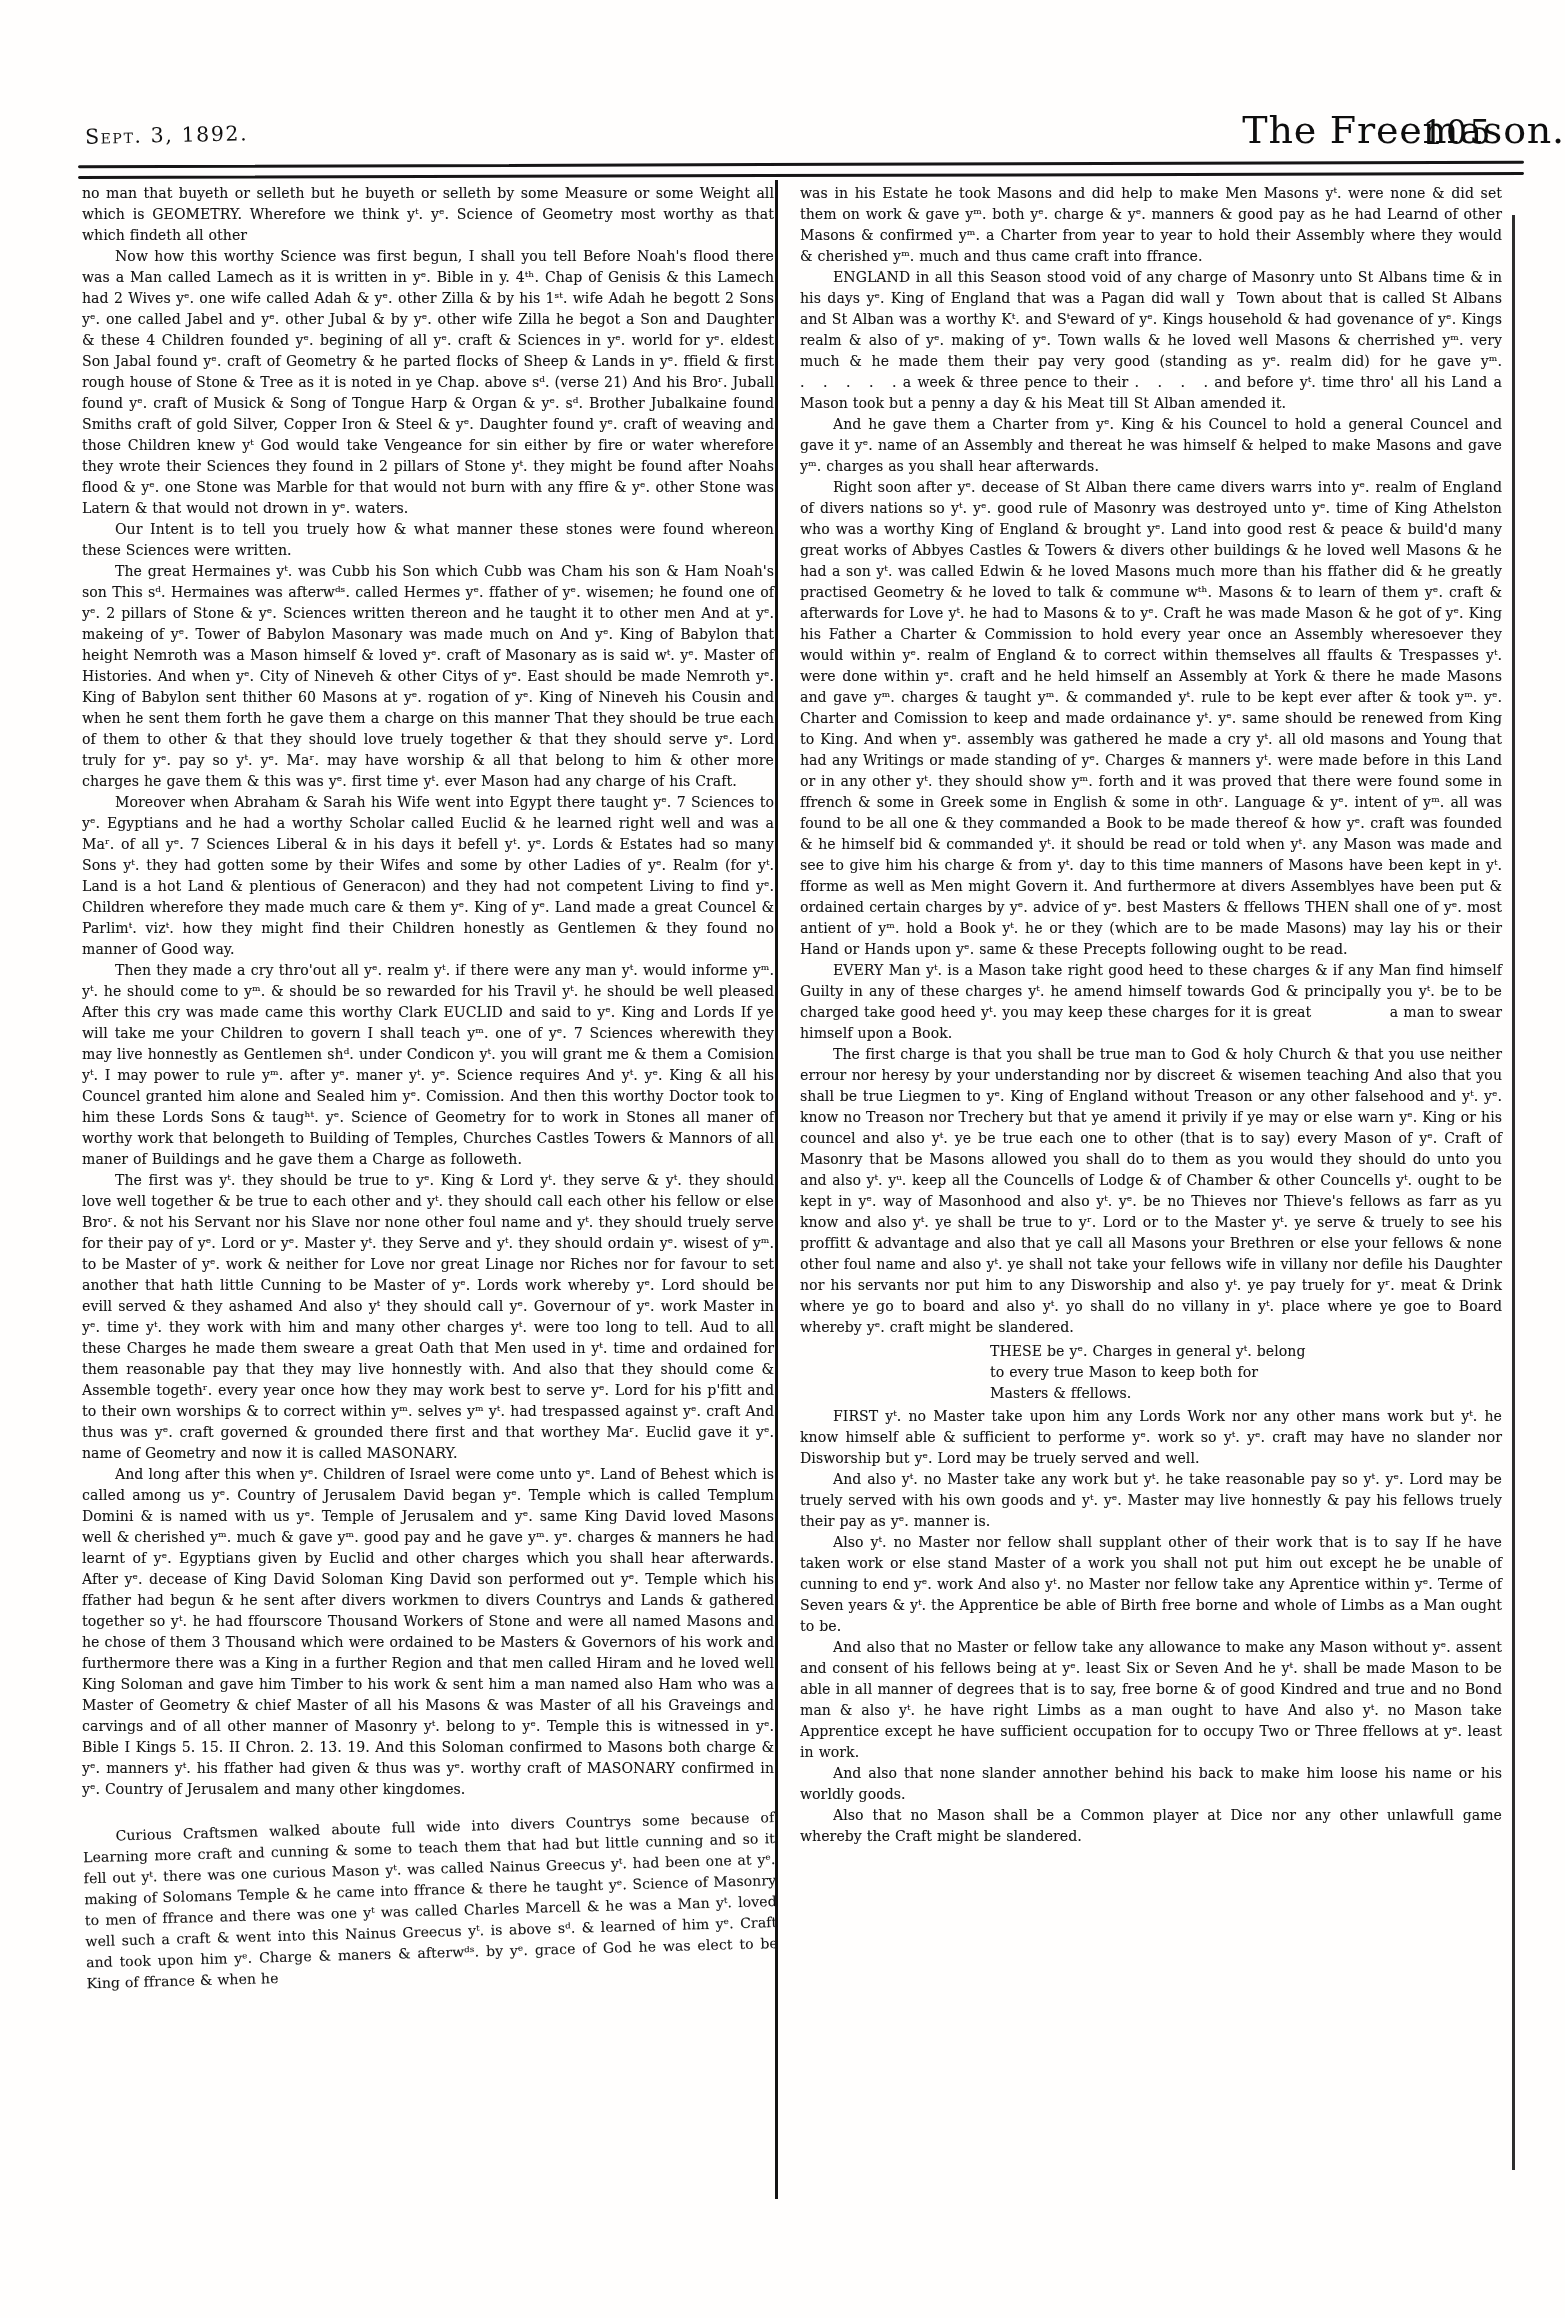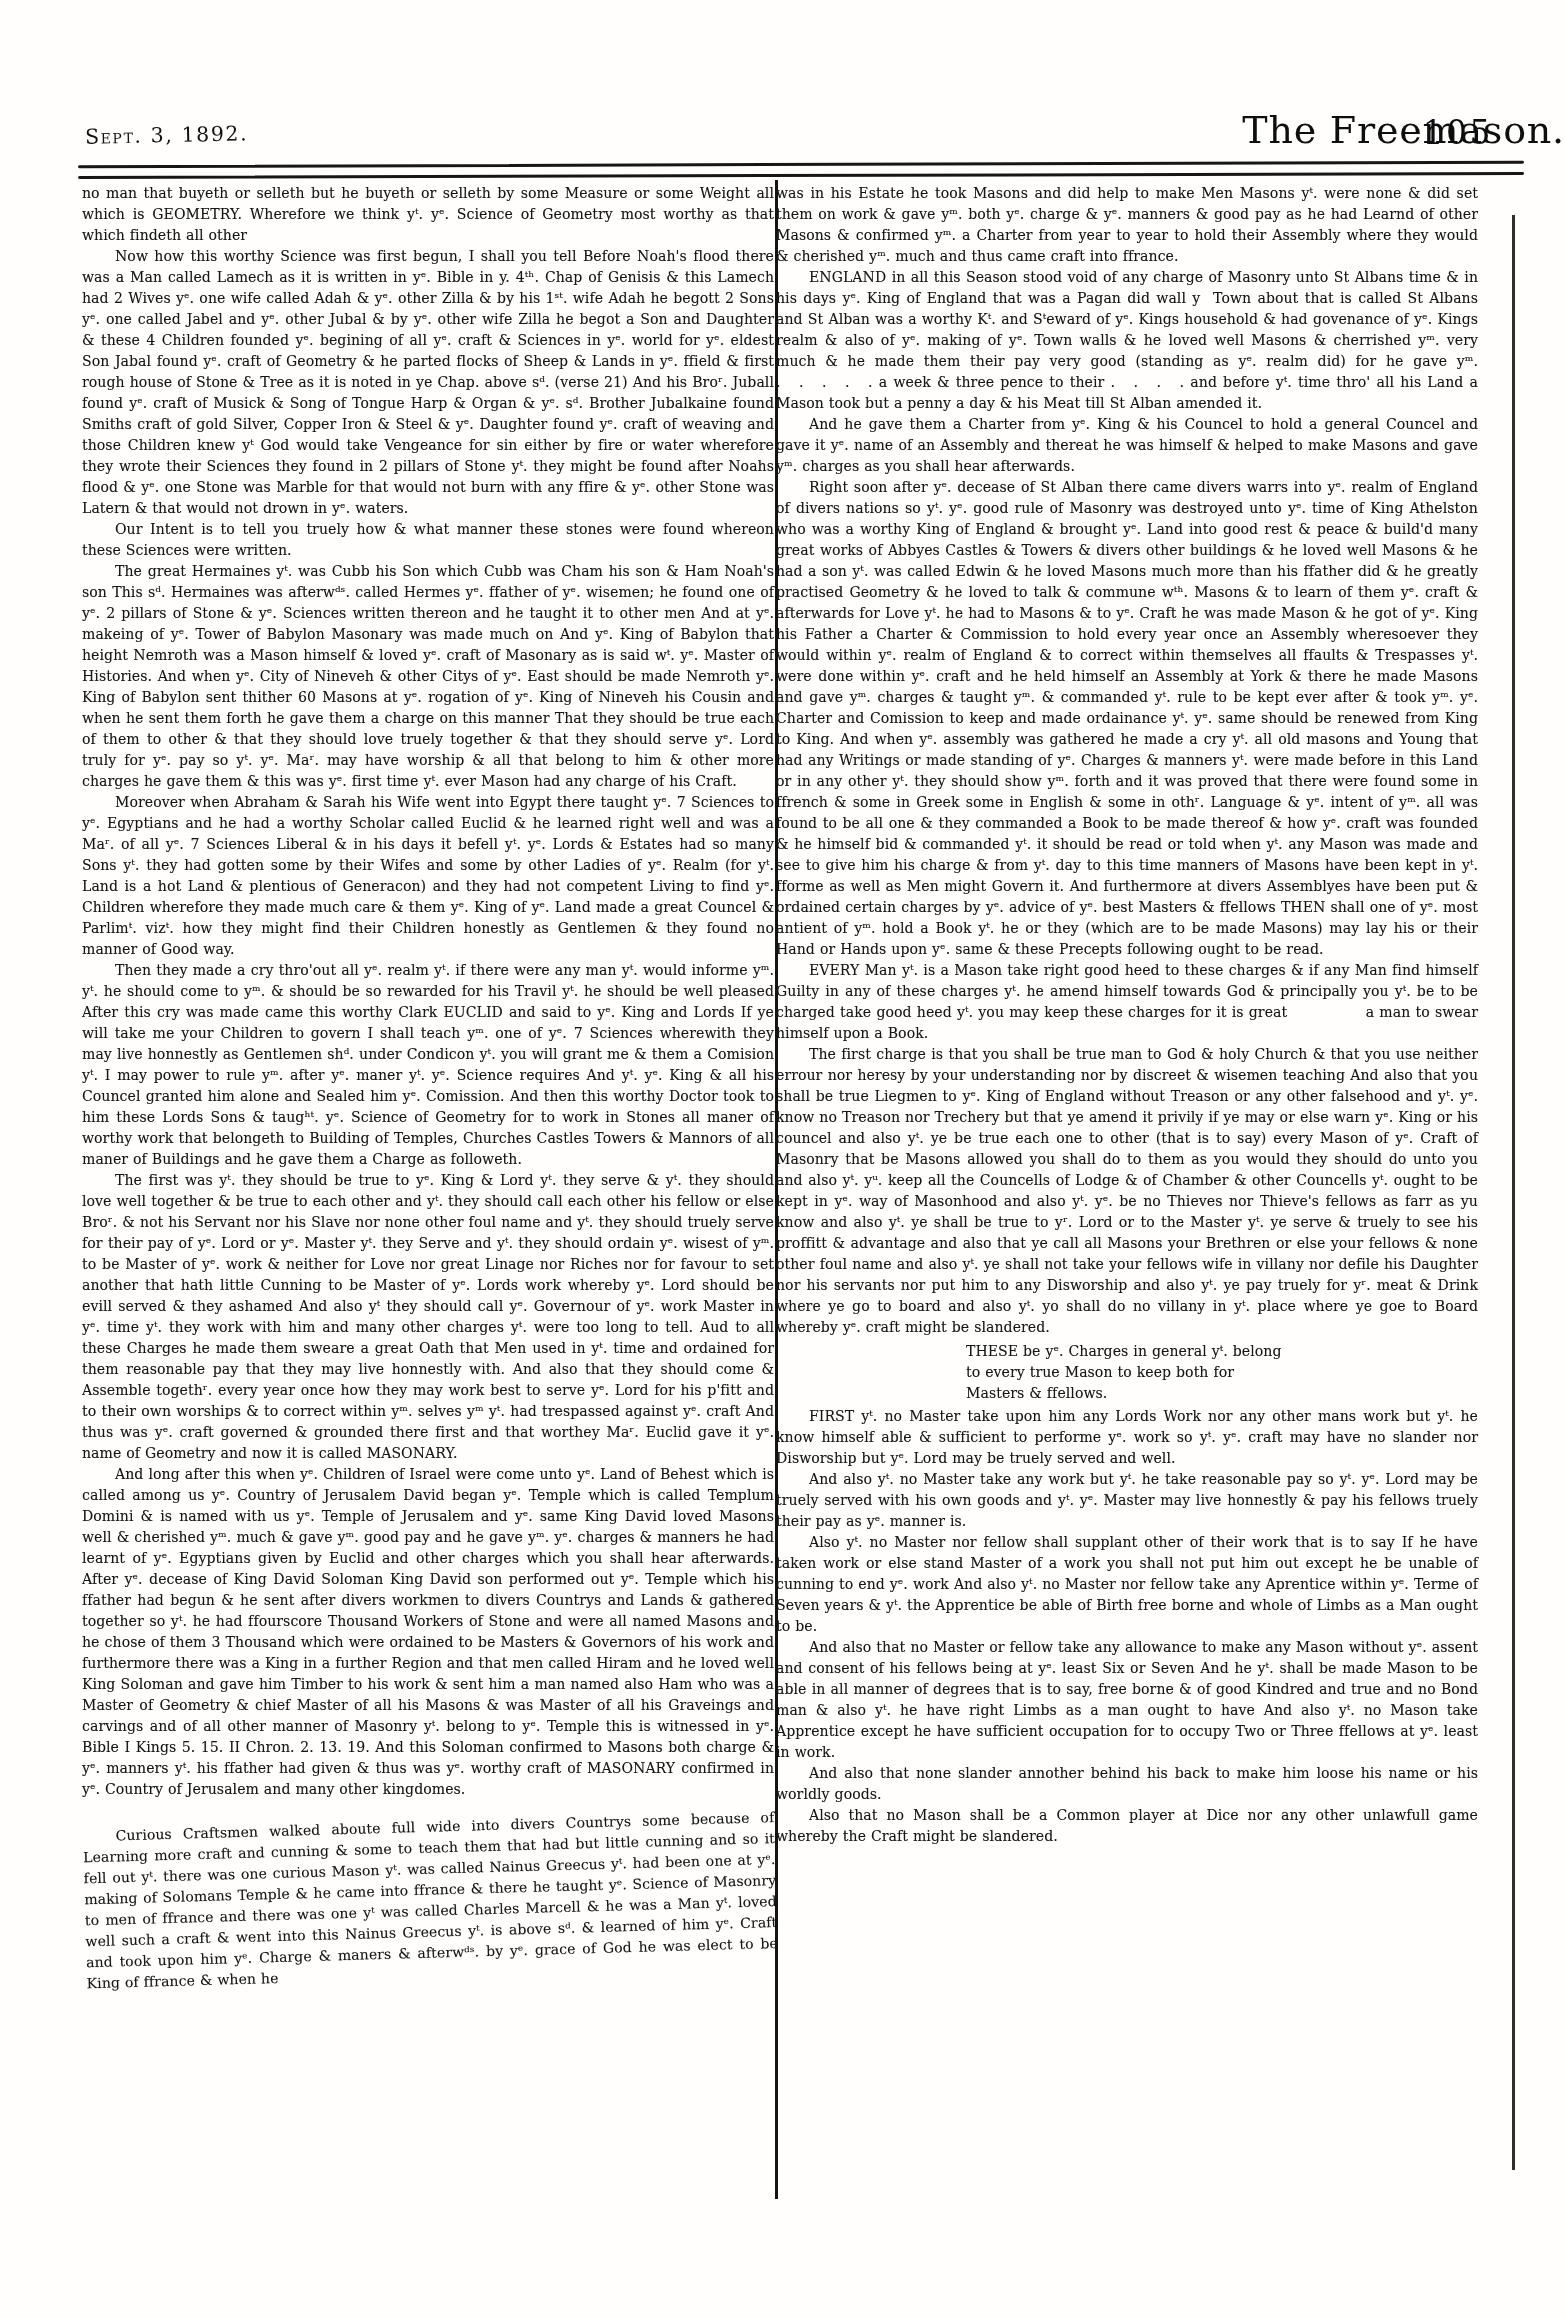--- a/index.html
+++ b/index.html
@@ -15,21 +15,21 @@
     letter-spacing:0.8px;color:#0e0e0e;}
   .hdr-page{position:absolute;right:72px;top:113px;font-size:33px;letter-spacing:2.5px;color:#0e0e0e;}
   .rule{position:absolute;left:78px;width:1446px;height:3.3px;background:#161616;border-radius:1.6px;}
   .rule.r1{top:163px;transform:rotate(-0.18deg);}
   .rule.r2{top:174px;transform:rotate(-0.15deg);}
   
   .col{position:absolute;top:183px;font-size:14px;line-height:21px;text-align:justify;
     letter-spacing:0.1px;word-spacing:0.4px;color:#161616;
     text-shadow:0.2px 0.2px 0.3px rgba(20,20,20,0.35);}
   .col-left{left:82px;width:692px;}
-  .col-right{left:776px;width:702px;}
+  .col-right{left:800px;width:702px;}
   .col p{margin:0;}
   .col p.ind{text-indent:33px;}
   .col p.gap-top{margin-top:7.4px;}
   .divider{position:absolute;left:775px;top:180px;width:2.5px;height:2019px;background:#141414;}
   .edge-line{position:absolute;left:1512px;top:215px;width:2.5px;height:1955px;background:#1c1c1c;opacity:.92;}
   .skewed{transform:rotate(-1.6deg);transform-origin:100% 0;}
   .center-block{margin:2.5px 0 2.5px 190px;text-align:left;}
   .center-block div{text-indent:0;}
 </style>
 </head>

